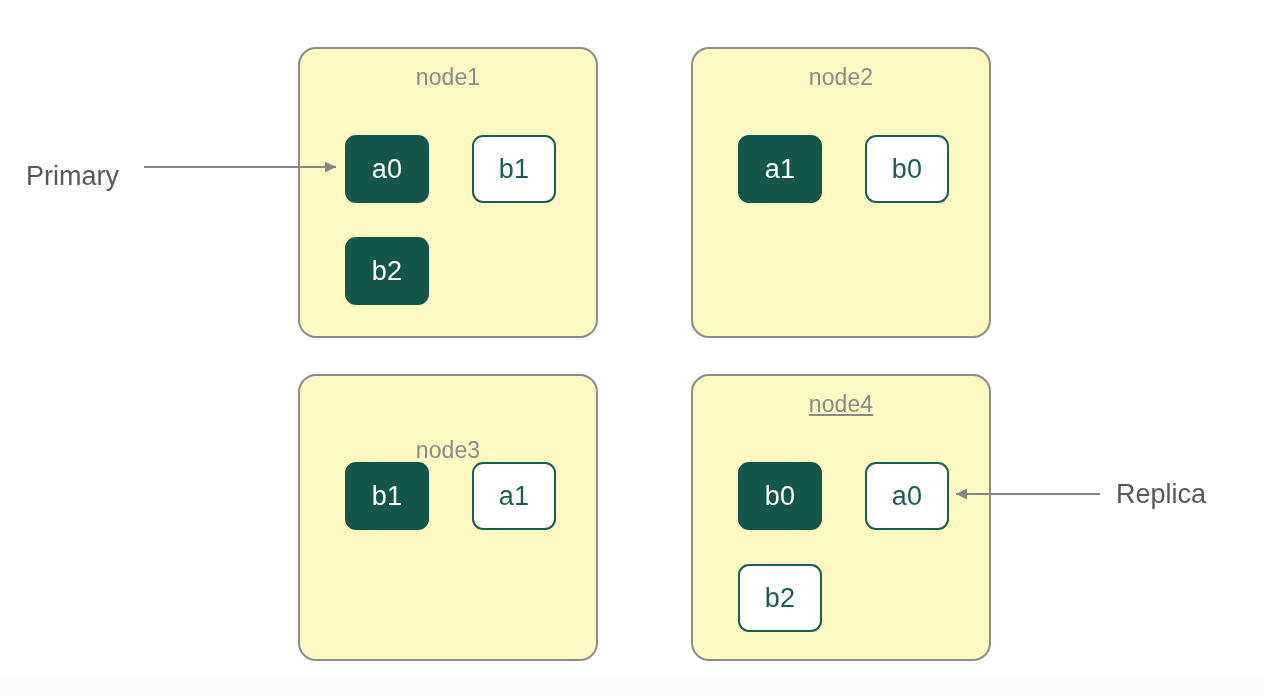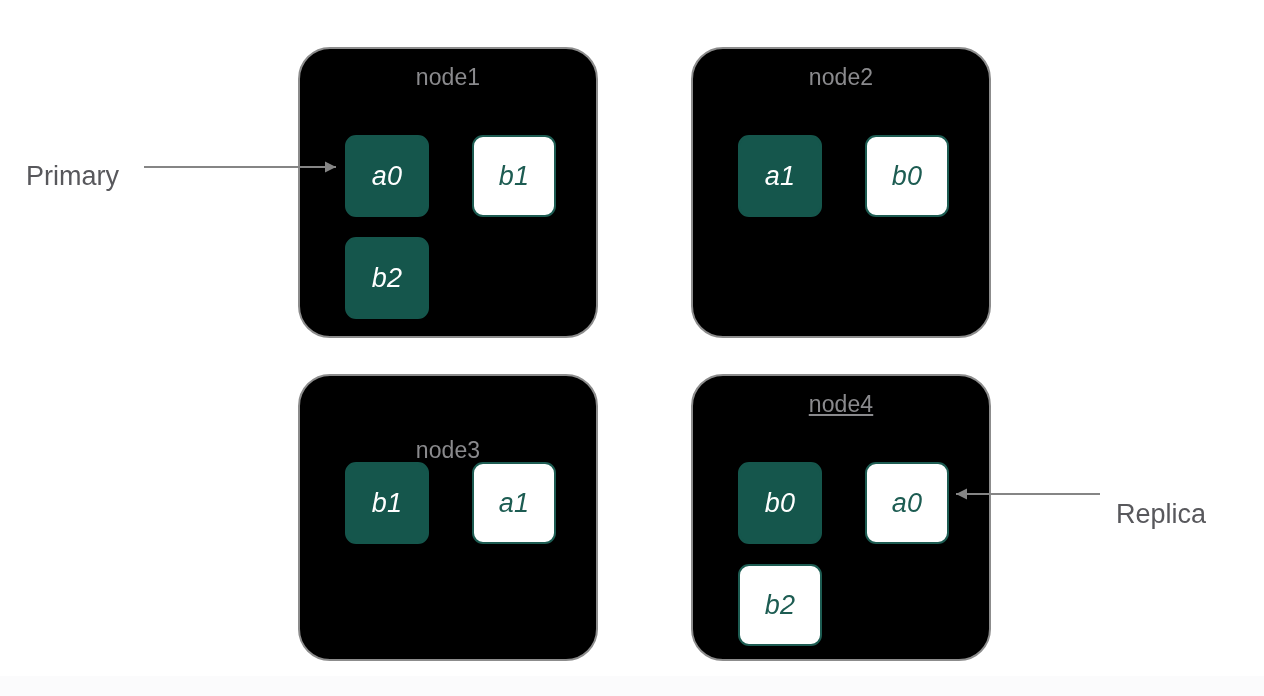--- a/index.html
+++ b/index.html
@@ -26,50 +26,49 @@
     bottom: 0;
     height: 20px;
     background: #fbfbfc;
   }
 
   
   .node {
     position: absolute;
     box-sizing: border-box;
     border: 2px solid #8c8c8c;
-    border-radius: 32px;
-    background: #000000;
+    border-radius: 18px;
+    background: #fef9c3;
   }
   .node-title {
     position: absolute;
     top: 14px;
     left: 0;
     right: 0;
     text-align: center;
     font-size: 23px;
     line-height: 28px;
     color: #8a8a8d;
     letter-spacing: 0.1px;
     white-space: nowrap;
   }
 
   
   .shard {
     position: absolute;
     box-sizing: border-box;
     width: 84px;
-    height: 82px;
+    height: 68px;
     border-radius: 11px;
     display: flex;
     align-items: center;
     justify-content: center;
     font-size: 27px;
     line-height: 1;
     letter-spacing: 0.2px;
-    font-style: italic;
   }
   .shard.primary {
     background: #15564c;
     border: 2px solid #15564c;
     color: #ffffff;
   }
   .shard.replica {
     background: #ffffff;
     border: 2px solid #1d5c52;
     color: #1d5c52;
@@ -137,21 +136,21 @@
         </div>
       </div>
     </div>
 
   <div id="annotations-layer">
       <div class="annotation-label" style="left: 26px; top: 160px; color: rgb(88, 88, 92);">Primary</div>
       <svg class="annotation-arrow" width="220" height="28" style="left: 130px; top: 153px;">
         <line x1="14" y1="14" x2="206" y2="14" stroke="#858585" stroke-width="1.8"></line>
         <path d="M 206 14 L 195 8.5 L 195 19.5 Z" fill="#858585"></path>
       </svg>
-      <div class="annotation-label" style="left: 1116px; top: 478px; color: rgb(88, 88, 92); margin-top: 20px;">Replica</div>
+      <div class="annotation-label" style="left: 1116px; top: 478px; color: rgb(88, 88, 92);">Replica</div>
       <svg class="annotation-arrow" width="172" height="28" style="left: 942px; top: 480px;">
         <line x1="158" y1="14" x2="14" y2="14" stroke="#858585" stroke-width="1.8"></line>
         <path d="M 14 14 L 25 8.5 L 25 19.5 Z" fill="#858585"></path>
       </svg>
     </div>
 
   <div class="bottom-band"></div>
 </div>
 
 </body></html>

